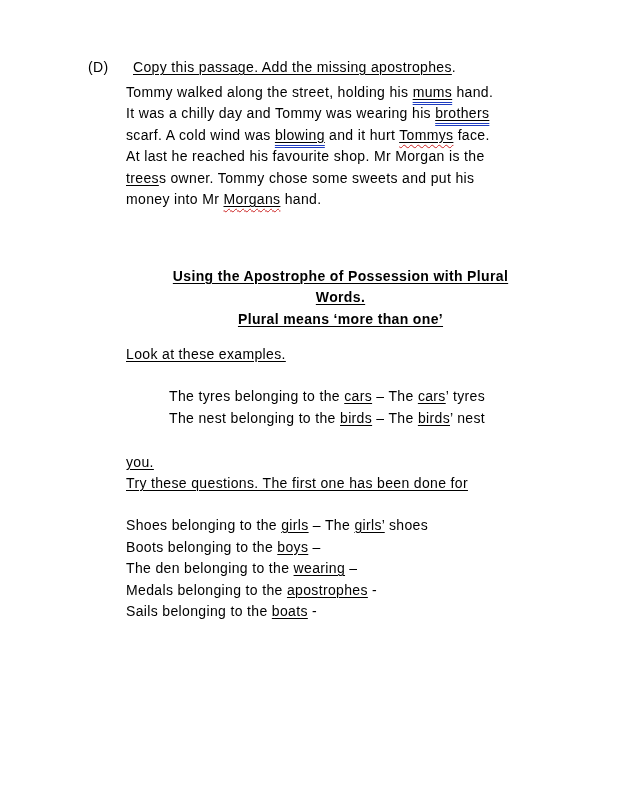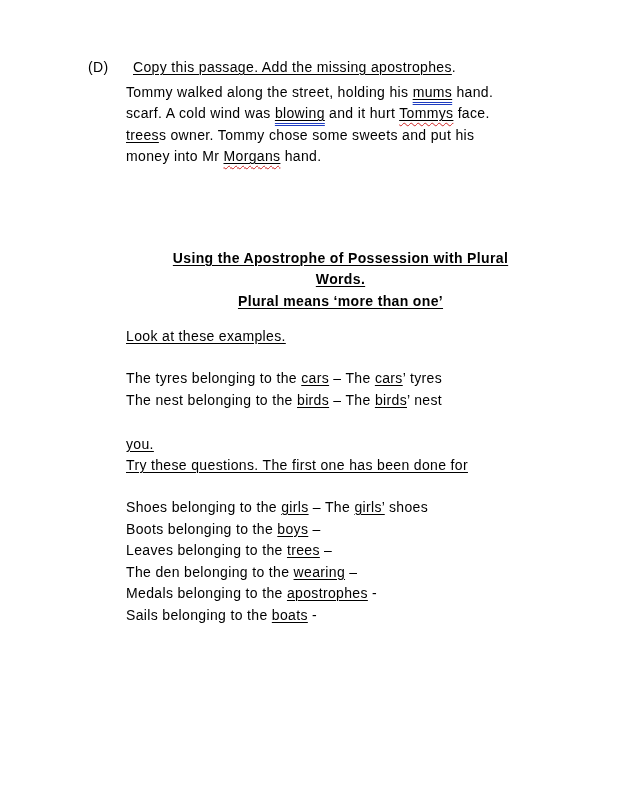--- a/index.html
+++ b/index.html
@@ -35,44 +35,46 @@
     text-decoration-thickness: 1px;
     text-underline-offset: 4px;
   }
 
   .ex-header { display: flex; margin-left: -38px; }
   .ex-label { width: 45px; flex: 0 0 45px; }
 
   .passage { margin-top: 3px; }
 
   .heading {
-    margin-top: 80px;
+    margin-top: 55px;
     width: 429px;
     text-align: center;
     font-weight: bold;
   }
 
   .intro { margin-top: 14px; }
-  .examples { margin-top: 20.5px; }
+  .examples { margin-top: 20.5px; margin-left: 43px; }
   .intro-try { margin-top: 22.5px; }
   .questions { margin-top: 20.5px; }
 </style>
 </head>
 <body>
 
 <div class="doc">
 
   <div class="ex-header">
     <span class="ex-label">(D)</span>
     <span class="ex-title"><span class="u">Copy this passage. Add the missing apostrophes</span><span>.</span></span>
   </div>
 
   <div class="passage">
       <div class="tline">Tommy walked along the street, holding his <span class="u"><span class="m-blue">mums</span></span> hand.</div>
+      <div class="tline">It was a chilly day and Tommy was wearing his <span class="u"><span class="m-blue">brothers</span></span></div>
       <div class="tline">scarf. A cold wind was <span class="u"><span class="m-blue">blowing</span></span> and it hurt <span class="u"><span class="m-red">Tommys</span></span> face.</div>
+      <div class="tline">At last he reached his favourite shop. Mr Morgan is the</div>
       <div class="tline"><span class="u">trees</span>s owner. Tommy chose some sweets and put his</div>
       <div class="tline">money into Mr <span class="u"><span class="m-red">Morgans</span></span> hand.</div>
     </div>
 
   <div class="heading">
       <div class="tline"><span class="u">Using the Apostrophe of Possession with Plural</span></div>
       <div class="tline"><span class="u">Words.</span></div>
       <div class="tline"><span class="u">Plural means ‘more than one’</span></div>
     </div>
 
@@ -86,19 +88,18 @@
     </div>
 
   <div class="intro intro-try">
       <div class="tline"><span class="u">you.</span></div>
       <div class="tline"><span class="u">Try these questions. The first one has been done for</span></div>
     </div>
 
   <div class="questions">
       <div class="tline">Shoes belonging to the <span class="u">girls</span> – The <span class="u">girls’</span> shoes</div>
       <div class="tline">Boots belonging to the <span class="u">boys</span> –</div>
-      <div class="tline">Leaves belonging to the <span class="u">trees</span> –</div>
       <div class="tline">The den belonging to the <span class="u">wearing</span> –</div>
       <div class="tline">Medals belonging to the <span class="u">apostrophes</span> -</div>
       <div class="tline">Sails belonging to the <span class="u">boats</span> -</div>
     </div>
 
 </div>
 
 </body></html>

